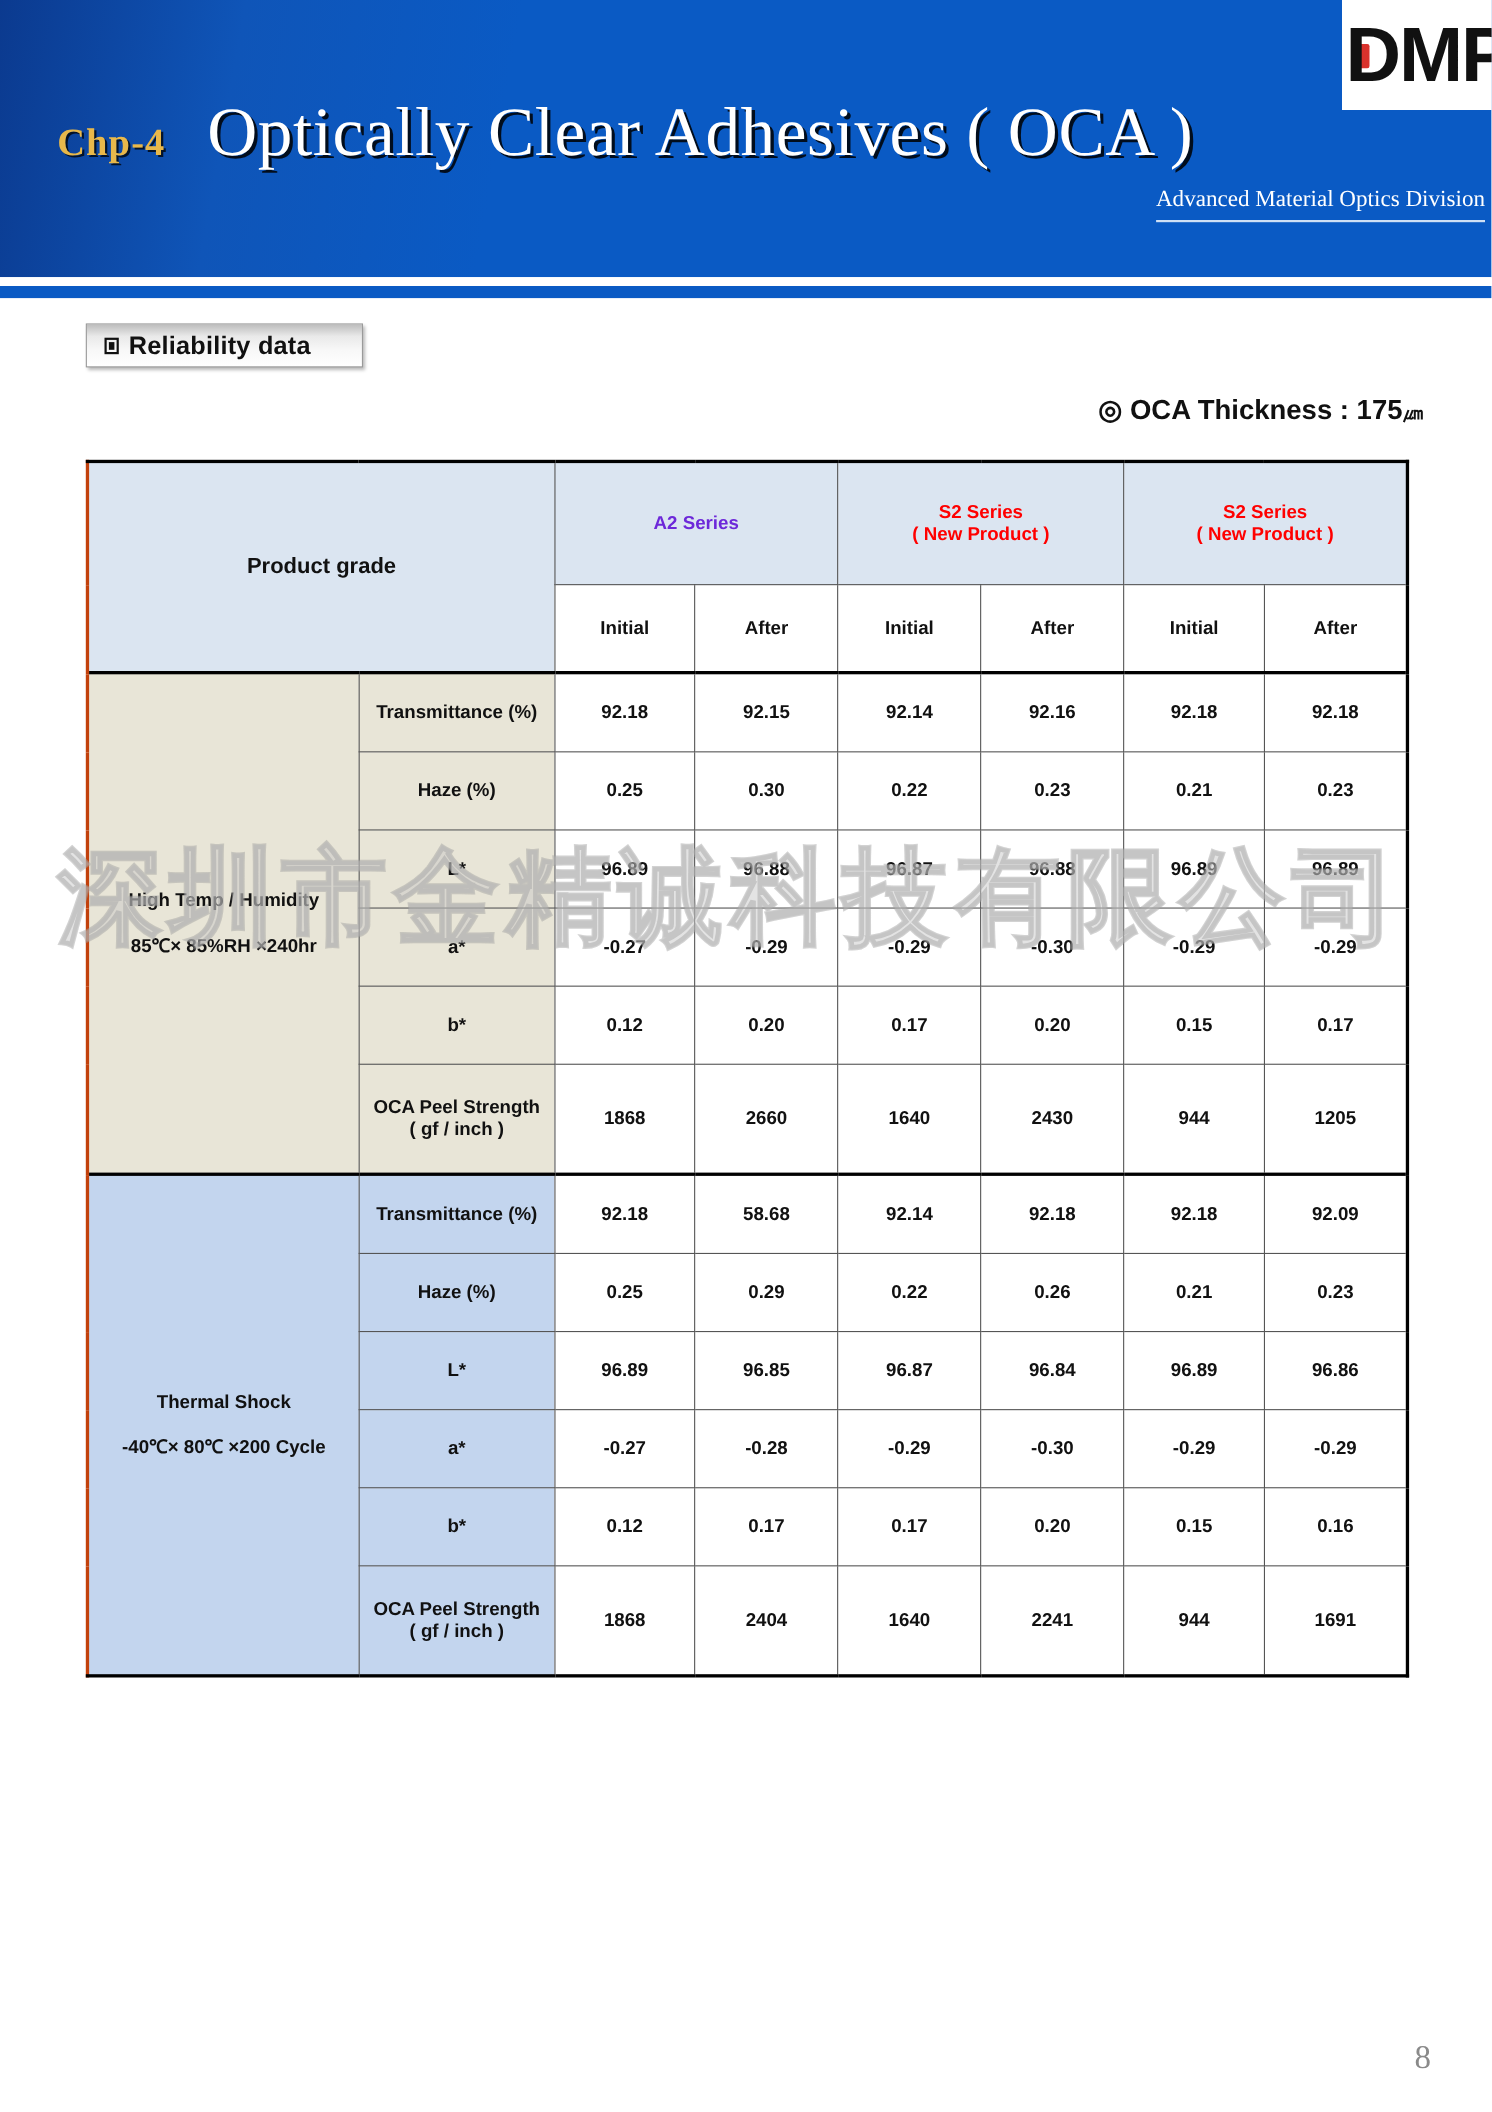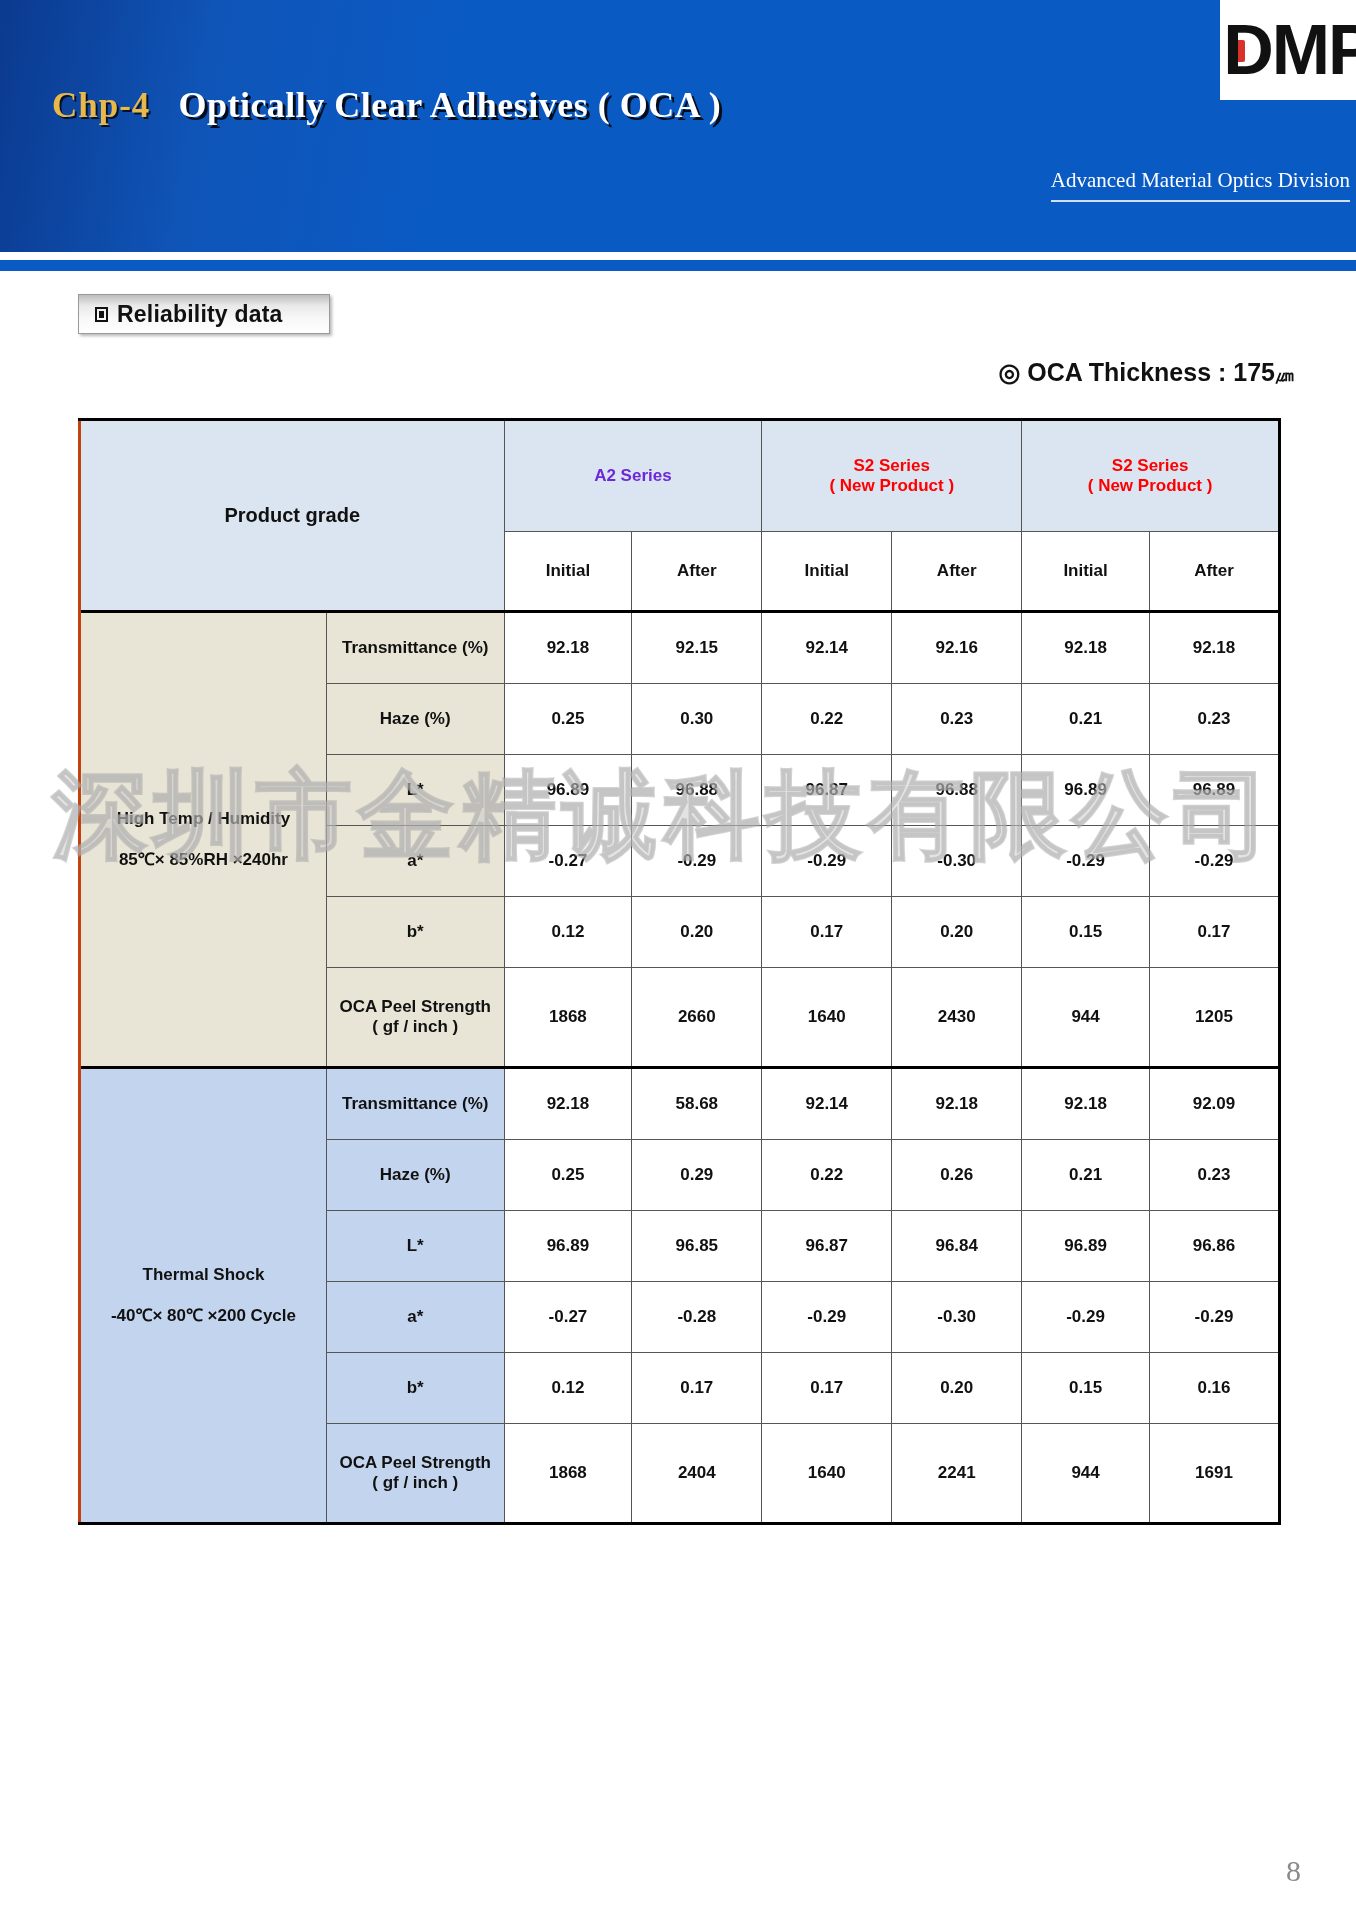--- a/index.html
+++ b/index.html
@@ -15,35 +15,35 @@
 
   
   .header {
     position: absolute; left: 0; top: 0;
     width: 1356px; height: 252px;
     background: linear-gradient(100deg, #0b3a8f 0%, #0f55b8 16%, #0a5ac4 34%, #0a5ac4 100%);
     overflow: visible;
   }
   .header-title-wrap {
     position: absolute; left: 52px; top: 84px;
-    display: flex; align-items: baseline; gap: 28px;
+    display: flex; align-items: baseline; gap: 38px;
     white-space: nowrap;
   }
   .chp {
     font-family: "Liberation Serif", serif;
     font-size: 35px;
     font-weight: 700;
     color: #e8b84b;
     letter-spacing: 1px;
     text-shadow: 2px 2px 0 rgba(0,0,0,0.75);
   }
   .maintitle {
     font-family: "Liberation Serif", serif;
-    font-size: 36px;
-    font-weight: 700;
+    font-size: 63px;
+    font-weight: 400;
     color: #ffffff;
     letter-spacing: 0.5px;
     text-shadow: 3px 3px 0 rgba(0,0,0,0.85);
   }
   .division {
     position: absolute; right: 6px; top: 168px;
     font-family: "Liberation Serif", serif;
     font-size: 21px;
     color: #ffffff;
     white-space: nowrap;

